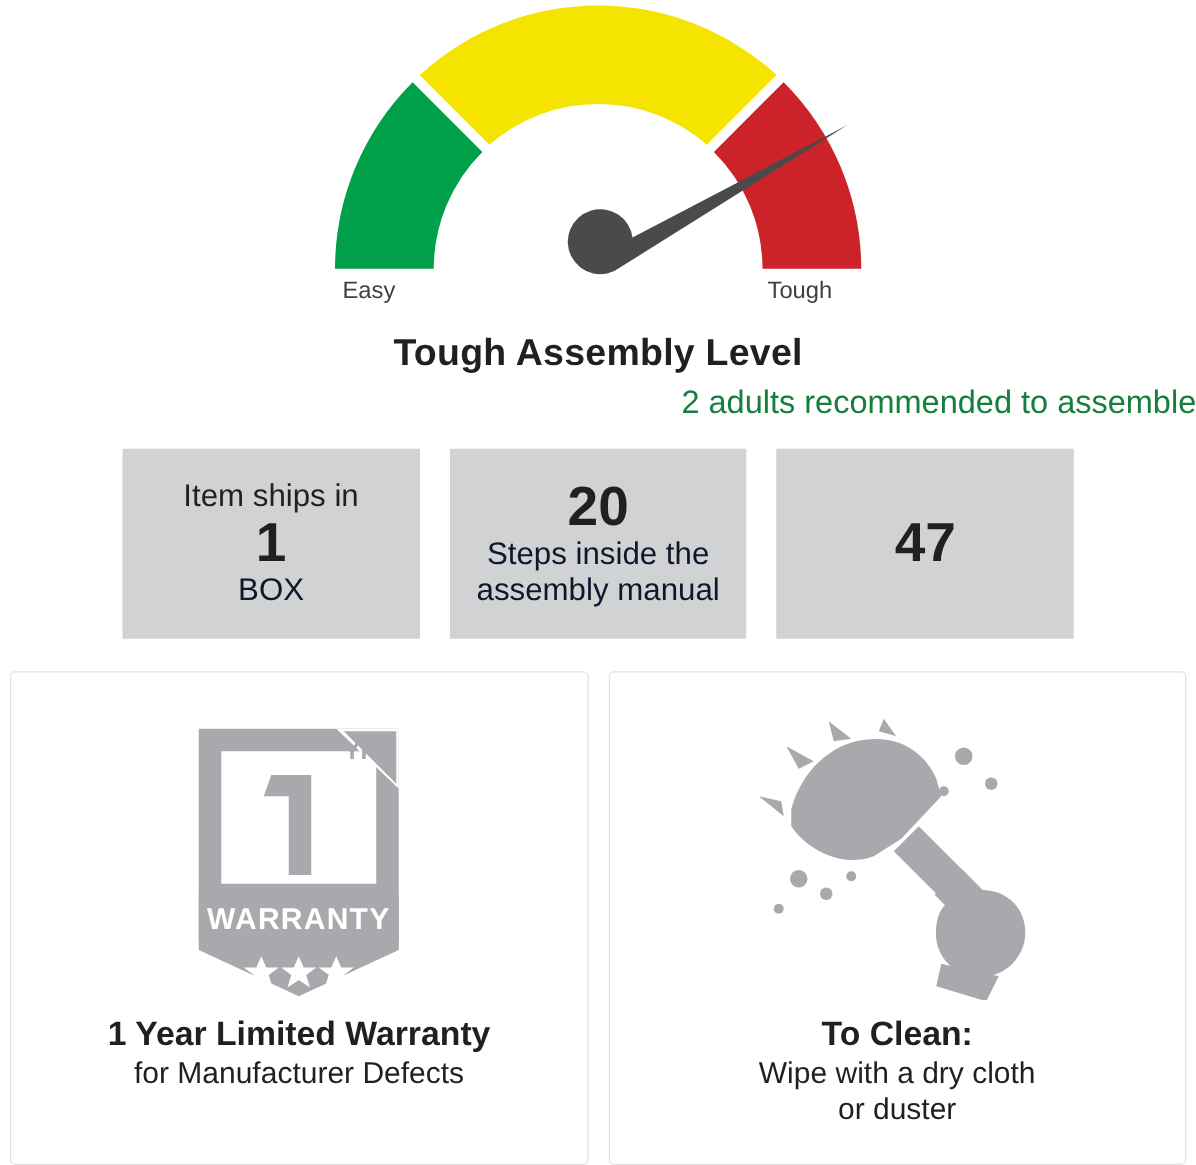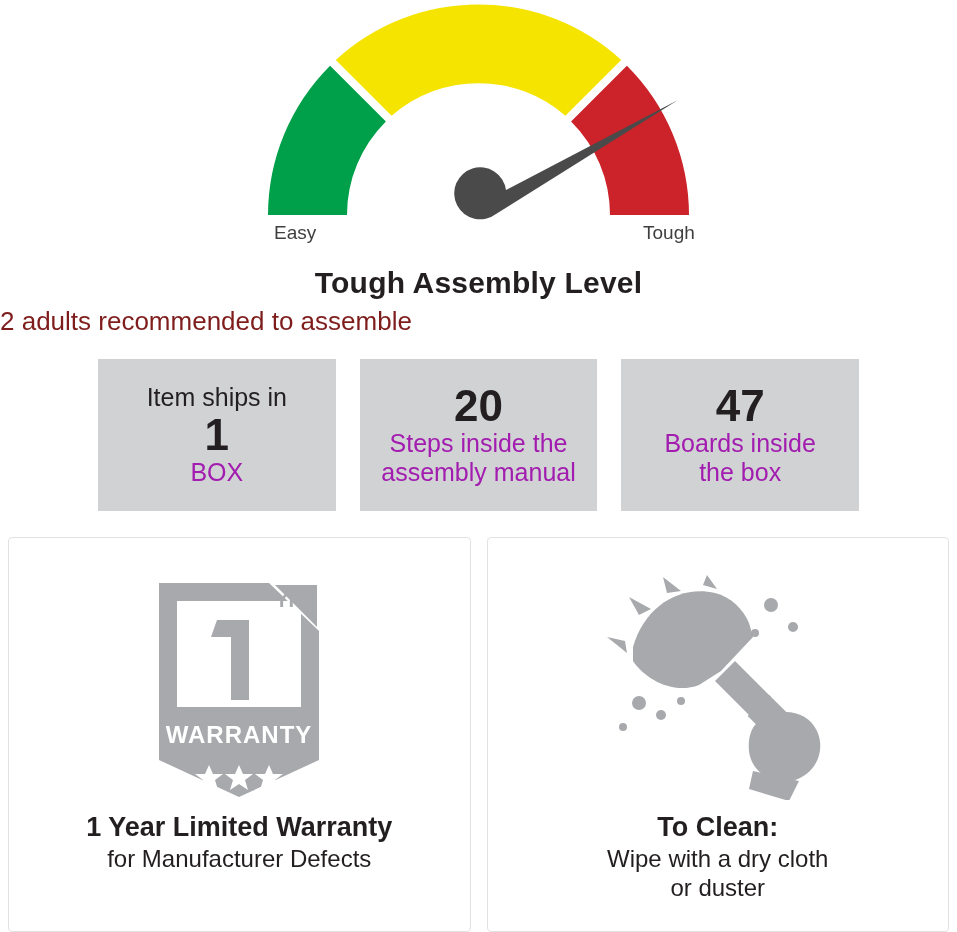--- a/index.html
+++ b/index.html
@@ -28,35 +28,35 @@
     left: 0;
     top: 0;
   }
   .gauge-label {
     position: absolute;
     font-size: 19px;
     color: #3f3f3f;
     font-family: "Liberation Sans", sans-serif;
   }
   .gauge-label.easy { left: 274px; top: 222px; }
-  .gauge-label.tough { left: 643px; top: 222px; }
+  .gauge-label.tough { left: 614px; top: 222px; }
 
   
   .headline {
     text-align: center;
     font-size: 30px;
     font-weight: bold;
     color: #231f20;
     margin-top: 16px;
     letter-spacing: 0.2px;
   }
   .subhead {
-    text-align: left;
+    text-align: right;
     font-size: 26px;
-    color: #7f1d1d;
+    color: #15803d;
     margin-top: 6px;
   }
 
   
   .stats {
     display: flex;
     gap: 24px;
     margin: 22px 98px 0 98px;
     width: 761px;
   }
@@ -76,21 +76,21 @@
     color: #231f20;
   }
   .stat .big {
     font-size: 44px;
     font-weight: bold;
     color: #231f20;
     line-height: 1.05;
   }
   .stat .lines {
     font-size: 25px;
-    color: #a21caf;
+    color: #0f172a;
   }
 
   
   .cards {
     display: flex;
     gap: 16px;
     margin: 26px 24px 0 8px;
     width: 941px;
   }
   .card {
@@ -167,21 +167,20 @@
     <div class="small">Item ships in</div>
     <div class="big">1</div>
     <div class="lines">BOX</div>
   </div>
   <div class="stat">
     <div class="big">20</div>
     <div class="lines">Steps inside the<br>assembly manual</div>
   </div>
   <div class="stat">
     <div class="big">47</div>
-    <div class="lines">Boards inside<br>the box</div>
   </div>
 </div>
 
 <div class="cards">
 
   <div class="card">
     <div class="art">
       <svg width="200" height="225" viewBox="0 0 200 225">
         <g fill="#a7a9ac">
 

